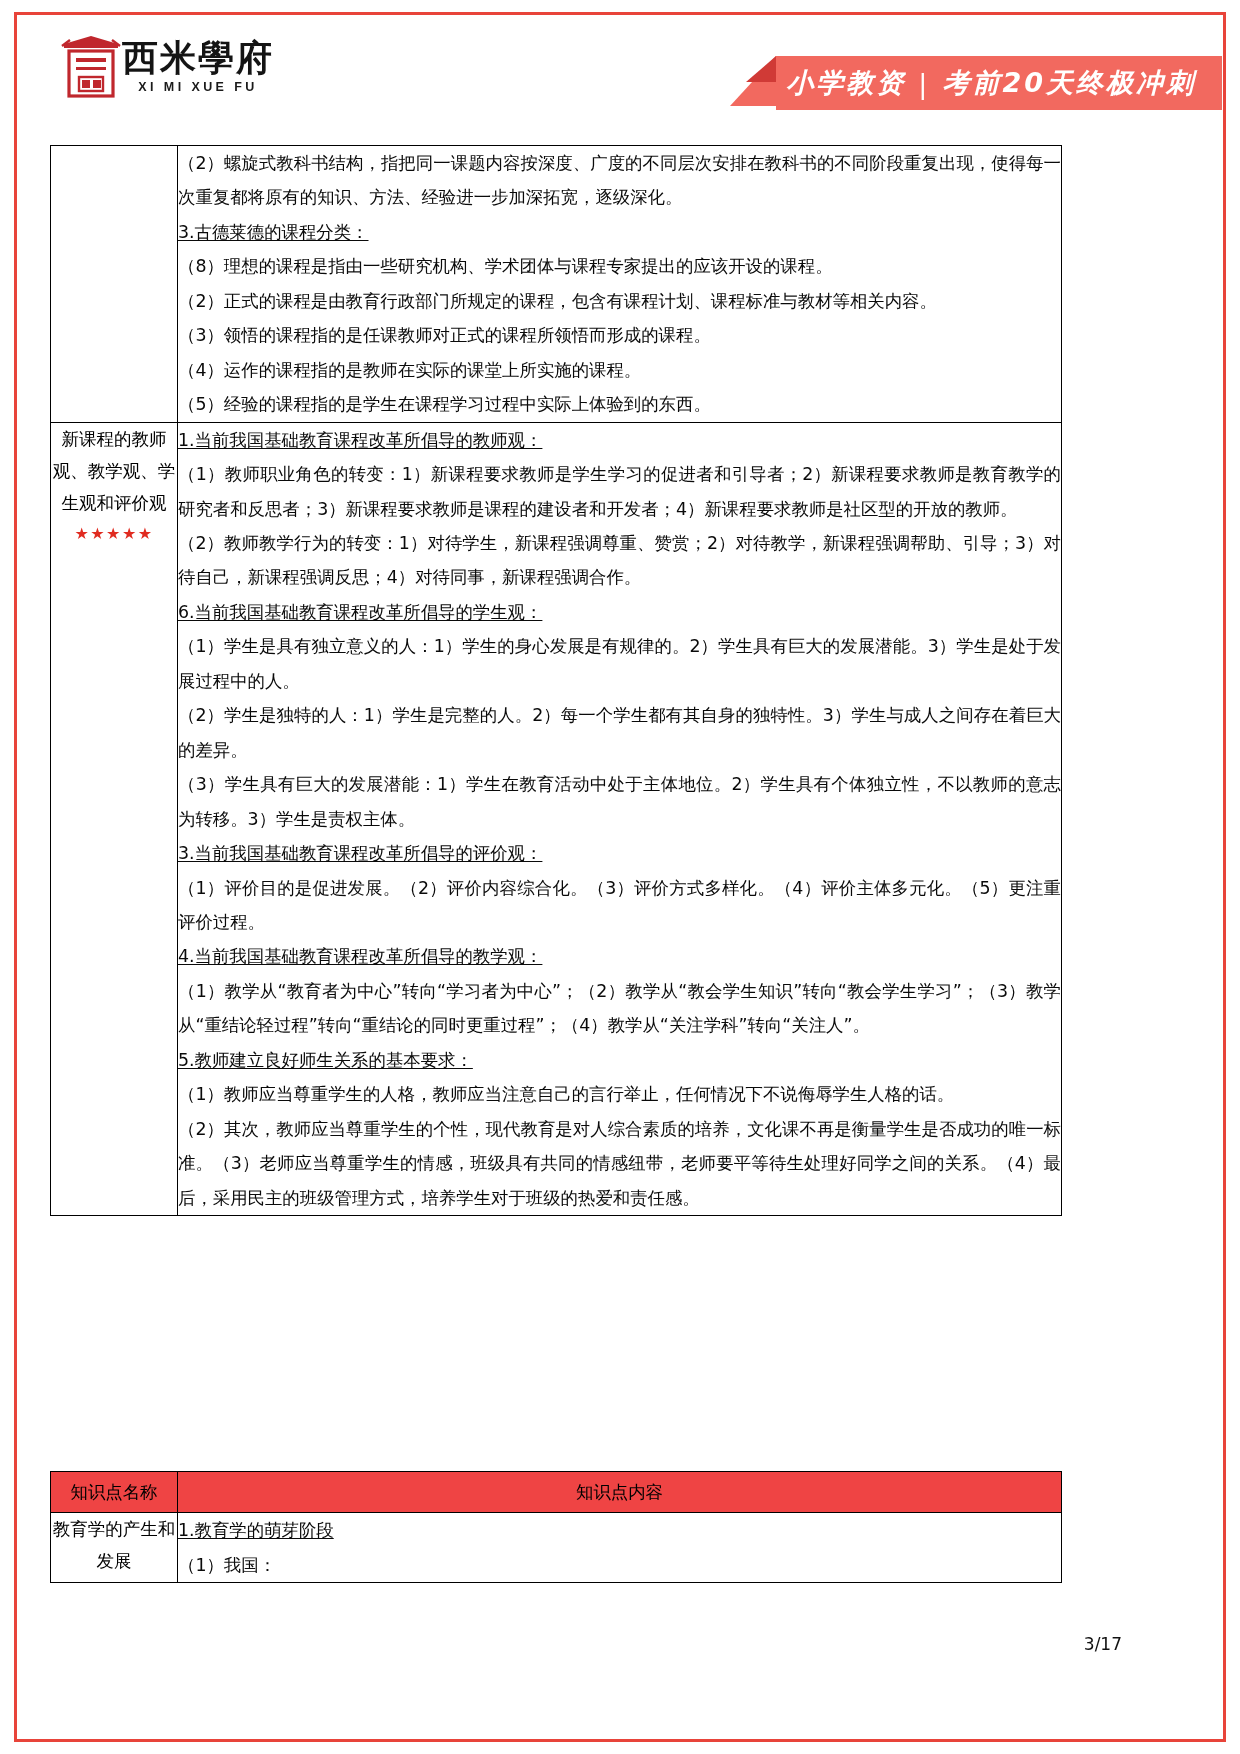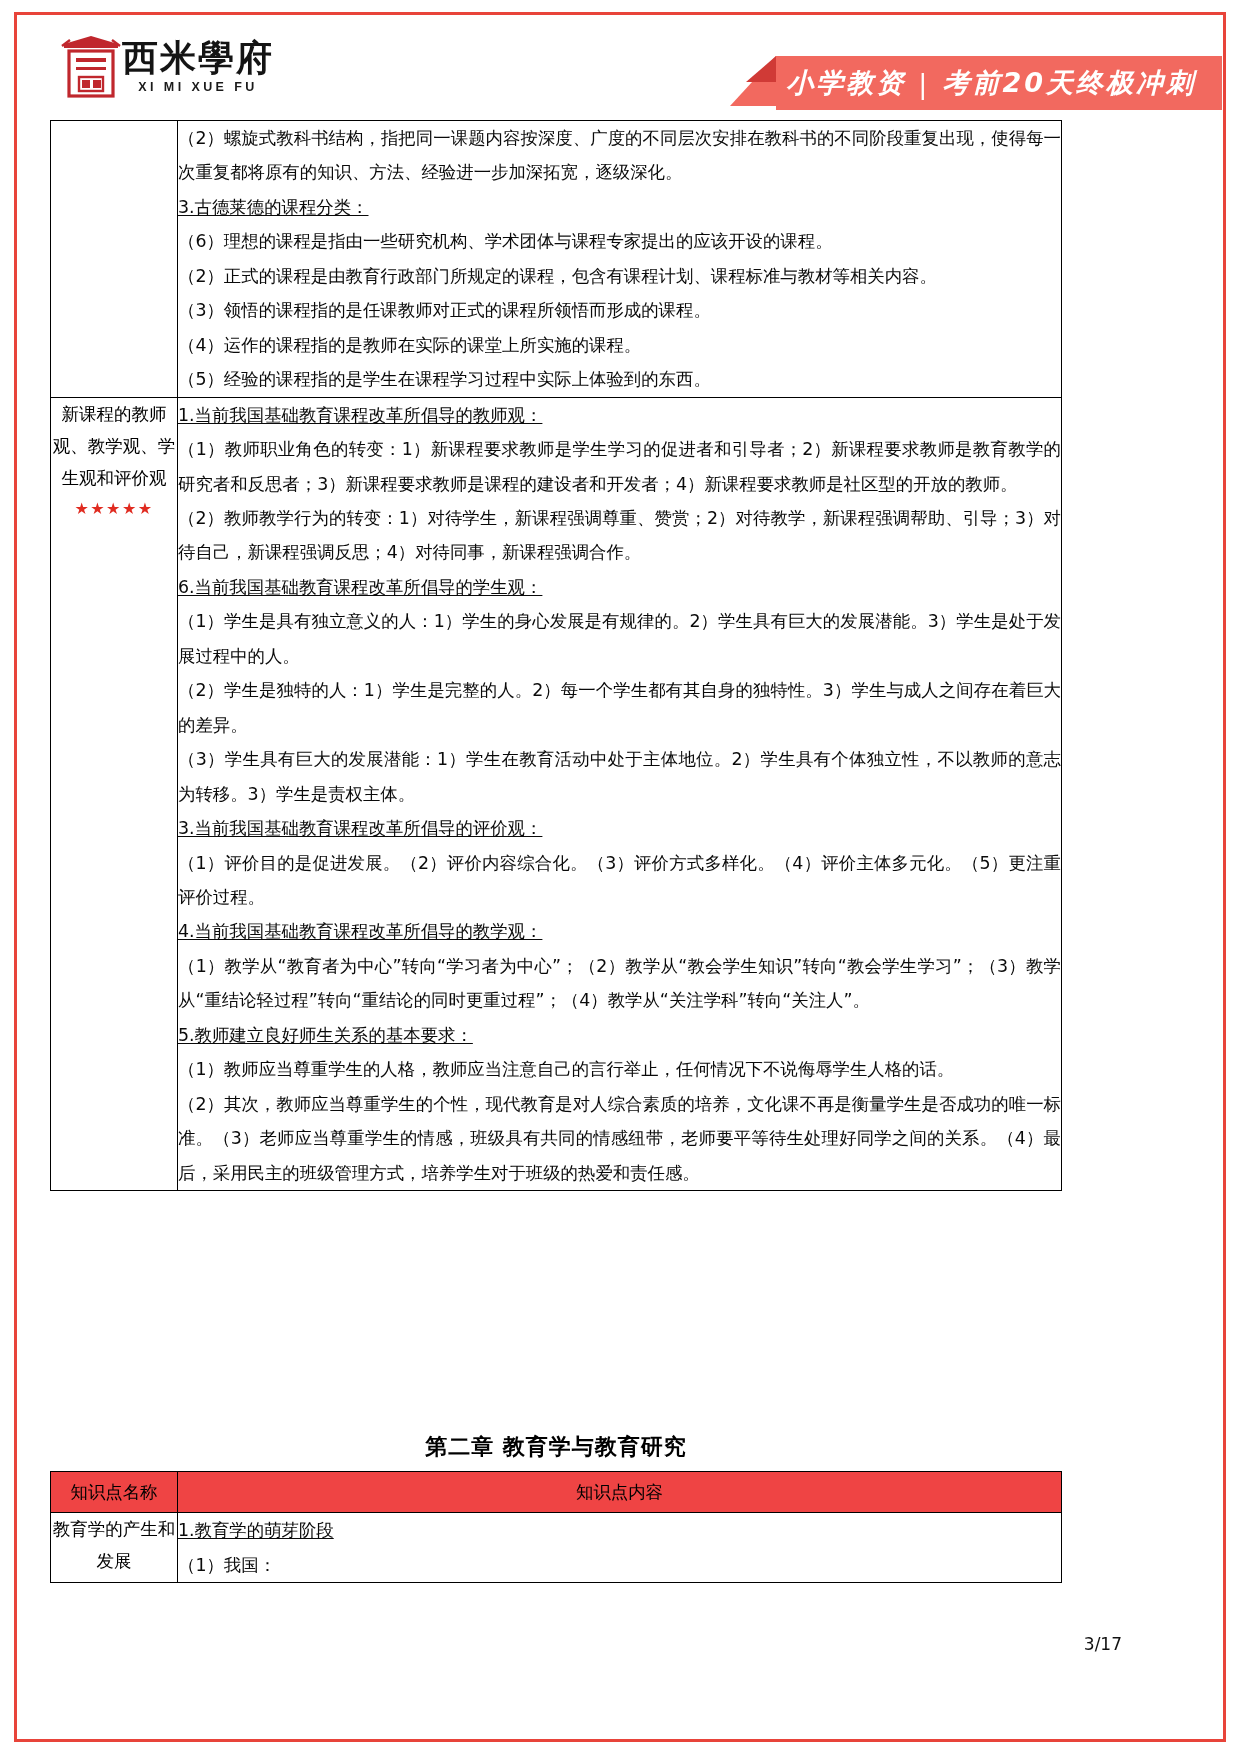--- a/index.html
+++ b/index.html
@@ -202,21 +202,21 @@
   table.doc td, table.doc th {
     border: 1.6px solid #000000;
     vertical-align: top;
     padding: 0;
     background: transparent;
   }
 
   
   #table-main {
     left: 50px;
-    top: 120px;
+    top: 145px;
     width: 1012px;
   }
   .col-name { width: 127px; }
 
   .cell-label {
     text-align: center;
     vertical-align: middle;
     font-size: 17.5px;
     line-height: 1.85;
     color: #000;
@@ -331,21 +331,21 @@
         <col>
       </colgroup>
     <tbody>
       <tr>
         <td class="cell-label">
           <div></div>
         </td>
         <td class="cell-body">
           <p>（2）螺旋式教科书结构，指把同一课题内容按深度、广度的不同层次安排在教科书的不同阶段重复出现，使得每一次重复都将原有的知识、方法、经验进一步加深拓宽，逐级深化。</p>
           <p class="u">3.古德莱德的课程分类：</p>
-          <p>（6）理想的课程是指由一些研究机构、学术团体与课程专家提出的应该开设的课程。</p>
+          <p>（8）理想的课程是指由一些研究机构、学术团体与课程专家提出的应该开设的课程。</p>
           <p>（2）正式的课程是由教育行政部门所规定的课程，包含有课程计划、课程标准与教材等相关内容。</p>
           <p>（3）领悟的课程指的是任课教师对正式的课程所领悟而形成的课程。</p>
           <p>（4）运作的课程指的是教师在实际的课堂上所实施的课程。</p>
           <p>（5）经验的课程指的是学生在课程学习过程中实际上体验到的东西。</p>
         </td>
       </tr>
       <tr>
         <td class="cell-label">
           <div>新课程的教师观、教学观、学生观和评价观</div>
           <div class="stars">★★★★★</div>
@@ -363,21 +363,20 @@
           <p class="u">4.当前我国基础教育课程改革所倡导的教学观：</p>
           <p>（1）教学从“教育者为中心”转向“学习者为中心”；（2）教学从“教会学生知识”转向“教会学生学习”；（3）教学从“重结论轻过程”转向“重结论的同时更重过程”；（4）教学从“关注学科”转向“关注人”。</p>
           <p class="u">5.教师建立良好师生关系的基本要求：</p>
           <p>（1）教师应当尊重学生的人格，教师应当注意自己的言行举止，任何情况下不说侮辱学生人格的话。</p>
           <p>（2）其次，教师应当尊重学生的个性，现代教育是对人综合素质的培养，文化课不再是衡量学生是否成功的唯一标准。（3）老师应当尊重学生的情感，班级具有共同的情感纽带，老师要平等待生处理好同学之间的关系。（4）最后，采用民主的班级管理方式，培养学生对于班级的热爱和责任感。</p>
         </td>
       </tr>
     </tbody>
   </table>
 
-  <div class="chapter-title">第二章  教育学与教育研究</div>
 
   <table class="doc" id="table-chapter2">
     <colgroup>
         <col class="col-name">
         <col>
       </colgroup>
     <thead>
       <tr>
         <th>知识点名称</th>
         <th>知识点内容</th>

